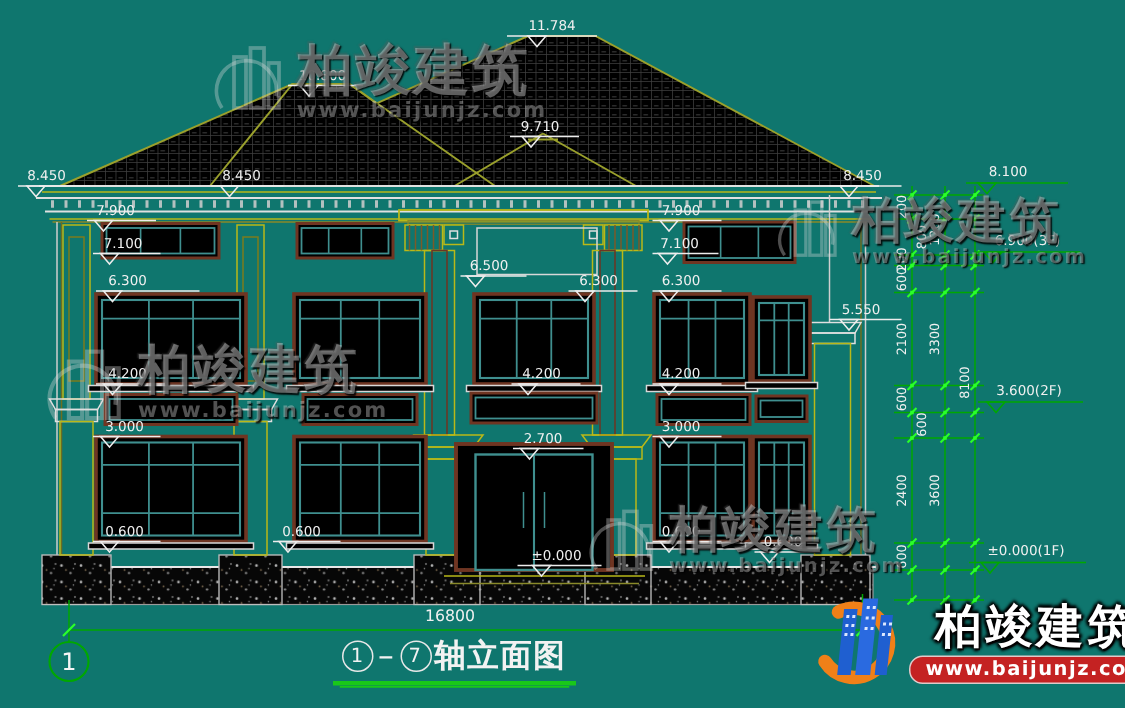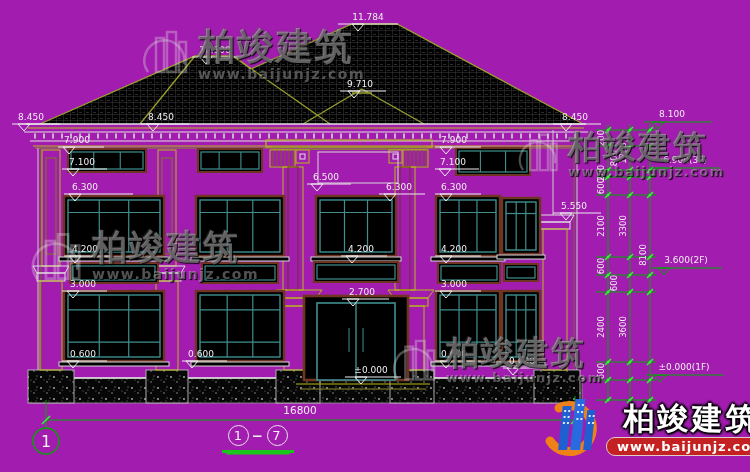--- a/index.html
+++ b/index.html
@@ -1,16 +1,16 @@
 <!DOCTYPE html>
 <html><head>
 <meta charset="utf-8">
 <style>
   html,body{margin:0;padding:0;background:#000;}
-  #stage{position:relative;width:750px;height:472px;background:#a21caf;overflow:hidden;
+  #stage{position:relative;width:750px;height:472px;background:#0f766e;overflow:hidden;
          font-family:"DejaVu Sans",sans-serif;}
   svg text{font-family:"DejaVu Sans",sans-serif;}
   .wm{position:absolute;display:flex;align-items:flex-start;gap:6px;pointer-events:none;z-index:5;}
   .wm .tx{display:flex;flex-direction:column;}
   .wm .brand{font-weight:bold;color:rgba(225,225,225,0.42);letter-spacing:2px;
              text-shadow:1px 1px 1px rgba(0,0,0,0.9), -1px -1px 1px rgba(90,90,90,0.4);line-height:1.02;}
   .wm .url{font-weight:bold;color:rgba(215,215,215,0.38);letter-spacing:1.5px;
            text-shadow:1px 1px 1px rgba(0,0,0,0.9);}
   #title{position:absolute;left:222px;top:423px;z-index:6;color:#f2f2f2;display:flex;align-items:center;
          gap:2px;font-size:21px;font-weight:bold;letter-spacing:1px;
@@ -580,20 +580,21 @@
         <span class="brand" style="font-size:33px;">柏竣建筑</span>
     <span class="url" style="font-size:13px;">www.baijunjz.com</span>
       </div>
   </div>
 
   
   <div id="title">
     <span class="circ">1</span>
     <span class="dash">–</span>
     <span class="circ">7</span>
+    <span>轴立面图</span>
   </div>
 
   
   <div id="logo">
     <svg width="62" height="70" viewBox="0 0 62 70">
       <path d="M10,47 A23,23 0 1 0 19,14" stroke="#f08018" stroke-width="9" fill="none" stroke-linecap="round"></path>
       <g transform="skewX(-6)">
         <rect x="24" y="12" width="9" height="44" fill="#1f5fd0"></rect>
         <rect x="36" y="5" width="10" height="51" fill="#2a6ae0"></rect>
         <rect x="49" y="16" width="8" height="40" fill="#1f5fd0"></rect>

